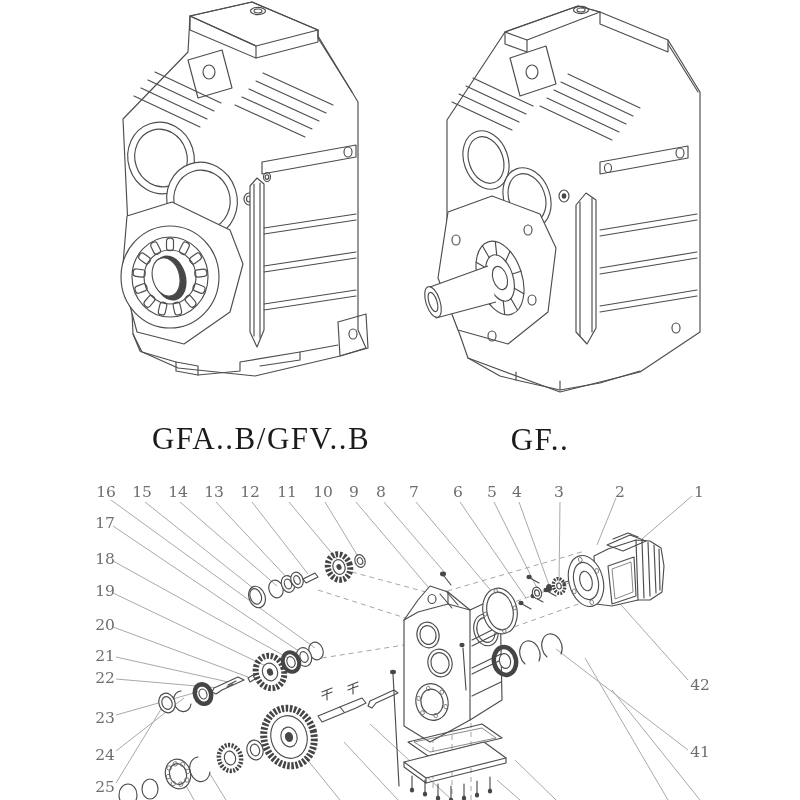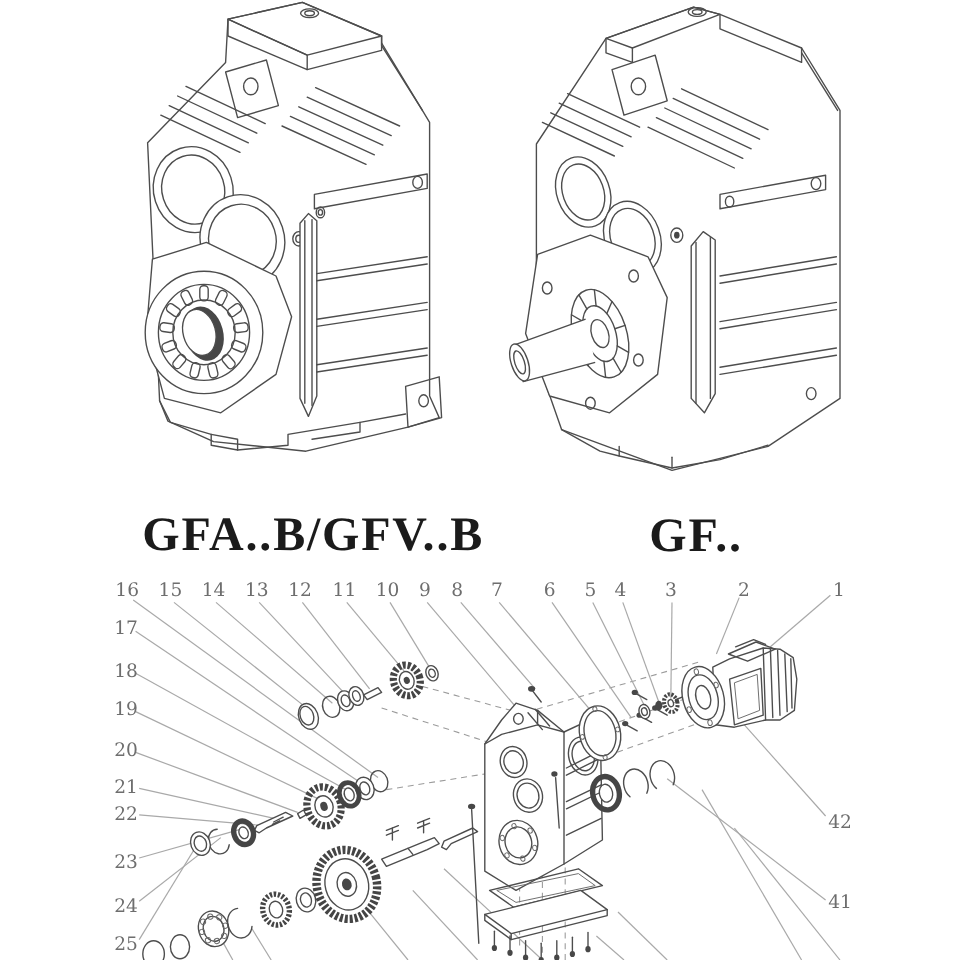--- a/index.html
+++ b/index.html
@@ -1,20 +1,20 @@
 <!DOCTYPE html>
 <html><head>
 <meta charset="utf-8">
 <style>
   html,body{margin:0;padding:0;background:#fff;}
   .page{position:relative;width:800px;height:800px;background:#fff;overflow:hidden;
         font-family:"Liberation Serif","DejaVu Serif",serif;}
   svg{position:absolute;left:0;top:0;}
-  .model-label{position:absolute;transform:translateX(-50%);font-weight:bold;
-        font-size:40px;color:#1b1b1b;letter-spacing:1.5px;white-space:nowrap;}
+  .model-label{position:absolute;transform:translateX(-50%);font-weight:normal;
+        font-size:31px;color:#1b1b1b;letter-spacing:1.5px;white-space:nowrap;}
   
   .ln{fill:none;stroke:#4d4d4d;stroke-width:1.15;stroke-linejoin:round;stroke-linecap:round;}
   .lnw{fill:#ffffff;stroke:#4d4d4d;stroke-width:1.15;stroke-linejoin:round;}
   .thin{fill:none;stroke:#6a6a6a;stroke-width:0.8;}
   .leader{stroke:#a9a9a9;stroke-width:1;fill:none;}
   .dash{stroke:#9b9b9b;stroke-width:0.9;fill:none;stroke-dasharray:5 4;}
   .dark{fill:#474747;stroke:none;}
   .rim{fill:none;stroke:#454545;}
   .callout{font-family:"DejaVu Serif","Liberation Serif",serif;font-size:15.5px;fill:#6e6e6e;}
 </style>
@@ -524,15 +524,15 @@
       <text class="callout" x="105" y="723">23</text>
       <text class="callout" x="105" y="760">24</text>
       <text class="callout" x="105" y="792">25</text>
       <text class="callout" x="700" y="690">42</text>
       <text class="callout" x="700" y="757">41</text>
     </g>
   </g>
 </svg>
 
 <div class="model-label" style="left:261px;top:421px;">GFA..B/GFV..B</div>
-<div class="model-label" style="left:540px;top:422px;margin-left:40px;">GF..</div>
+<div class="model-label" style="left:540px;top:422px;">GF..</div>
 
 </div>
 
 </body></html>

